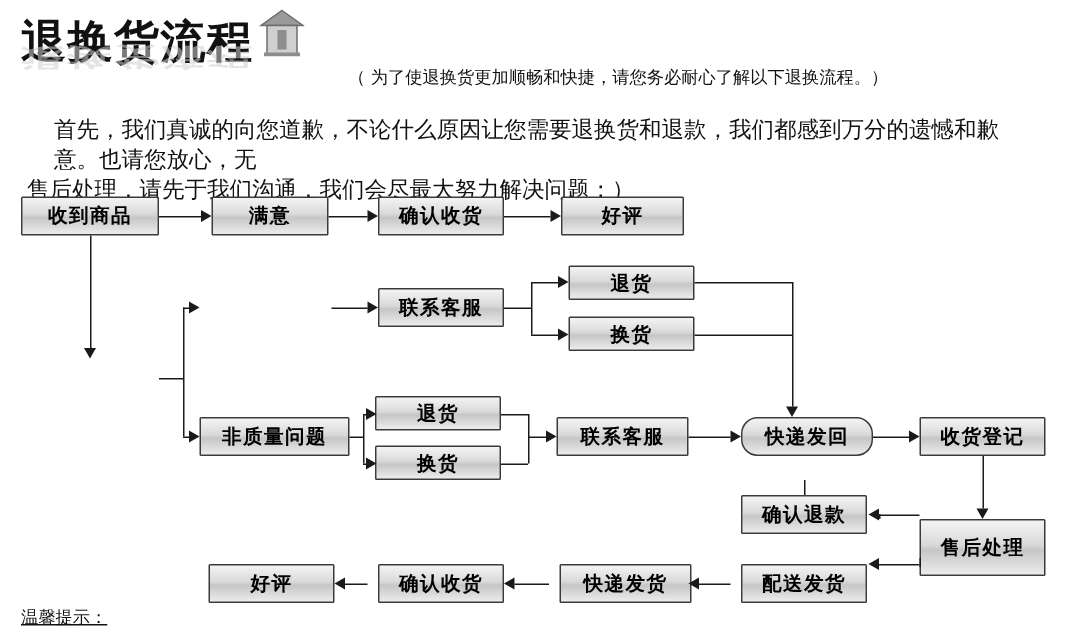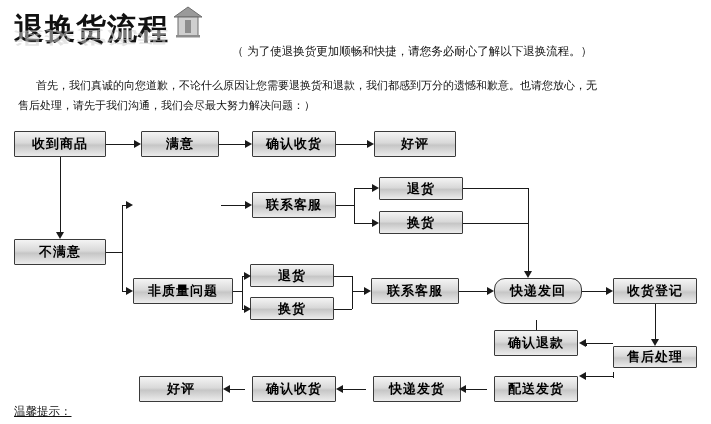--- a/index.html
+++ b/index.html
@@ -30,21 +30,21 @@
     pointer-events:none;
     white-space:nowrap;
   }
   .house-icon{margin-left:4px;margin-bottom:2px;}
   .title-note{
     position:absolute;left:232px;top:44px;
     font-size:11.5px;color:#111;text-align:center;
   }
   .intro{
     position:absolute;left:36px;top:76px;width:640px;
-    font-size:11px;color:#111;line-height:20px;
+    font-size:15px;color:#111;line-height:20px;
   }
   .intro .l2{display:block;margin-left:-18px;}
 
   
   .box{
     position:absolute;
     box-sizing:border-box;
     border:1px solid #3a3a3a;
     background:linear-gradient(180deg,#f4f4f4 0%,#d9d9d9 45%,#c6c6c6 55%,#ececec 100%);
     color:#000;
@@ -94,36 +94,35 @@
   <div class="intro">
     <span>首先，我们真诚的向您道歉，不论什么原因让您需要退换货和退款，我们都感到万分的遗憾和歉意。也请您放心，无</span>
     <span class="l2">售后处理，请先于我们沟通，我们会尽最大努力解决问题：）</span>
   </div>
 
   <div class="box" style="left:14px;top:131px;width:92px;height:26px;">收到商品</div>
   <div class="box" style="left:141px;top:131px;width:78px;height:26px;">满意</div>
   <div class="box" style="left:252px;top:131px;width:84px;height:26px;">确认收货</div>
   <div class="box" style="left:374px;top:131px;width:82px;height:26px;">好评</div>
 
-  <div class="box" style="left:14px;top:239px;width:92px;height:26px;">不满意</div>
 
   <div class="box" style="left:252px;top:192px;width:84px;height:26px;">联系客服</div>
   <div class="box" style="left:379px;top:177px;width:84px;height:23px;">退货</div>
   <div class="box" style="left:379px;top:211px;width:84px;height:23px;">换货</div>
 
   <div class="box" style="left:133px;top:278px;width:100px;height:26px;">非质量问题</div>
   <div class="box" style="left:250px;top:264px;width:84px;height:23px;">退货</div>
   <div class="box" style="left:250px;top:297px;width:84px;height:23px;">换货</div>
 
   <div class="box" style="left:371px;top:278px;width:88px;height:26px;">联系客服</div>
   <div class="box" style="left:494px;top:278px;width:88px;height:26px;border-radius:11px;">快递发回</div>
   <div class="box" style="left:613px;top:278px;width:84px;height:26px;">收货登记</div>
 
   <div class="box" style="left:494px;top:330px;width:84px;height:26px;">确认退款</div>
-  <div class="box" style="left:613px;top:346px;width:84px;height:22px;font-family:Liberation Mono, monospace;">售后处理</div>
+  <div class="box" style="left:613px;top:346px;width:84px;height:38px;font-family:Liberation Mono, monospace;">售后处理</div>
 
   <div class="box" style="left:373px;top:376px;width:88px;height:26px;">快递发货</div>
   <div class="box" style="left:494px;top:376px;width:84px;height:26px;">配送发货</div>
   <div class="box" style="left:252px;top:376px;width:84px;height:26px;">确认收货</div>
   <div class="box" style="left:139px;top:376px;width:84px;height:26px;">好评</div>
 
   <div class="ln hl" style="left:106px;top:144px;width:28px;"></div>
   <div class="arrow ar-r" style="left:134px;top:140px;"></div>
 
   <div class="ln hl" style="left:219px;top:144px;width:26px;"></div>

